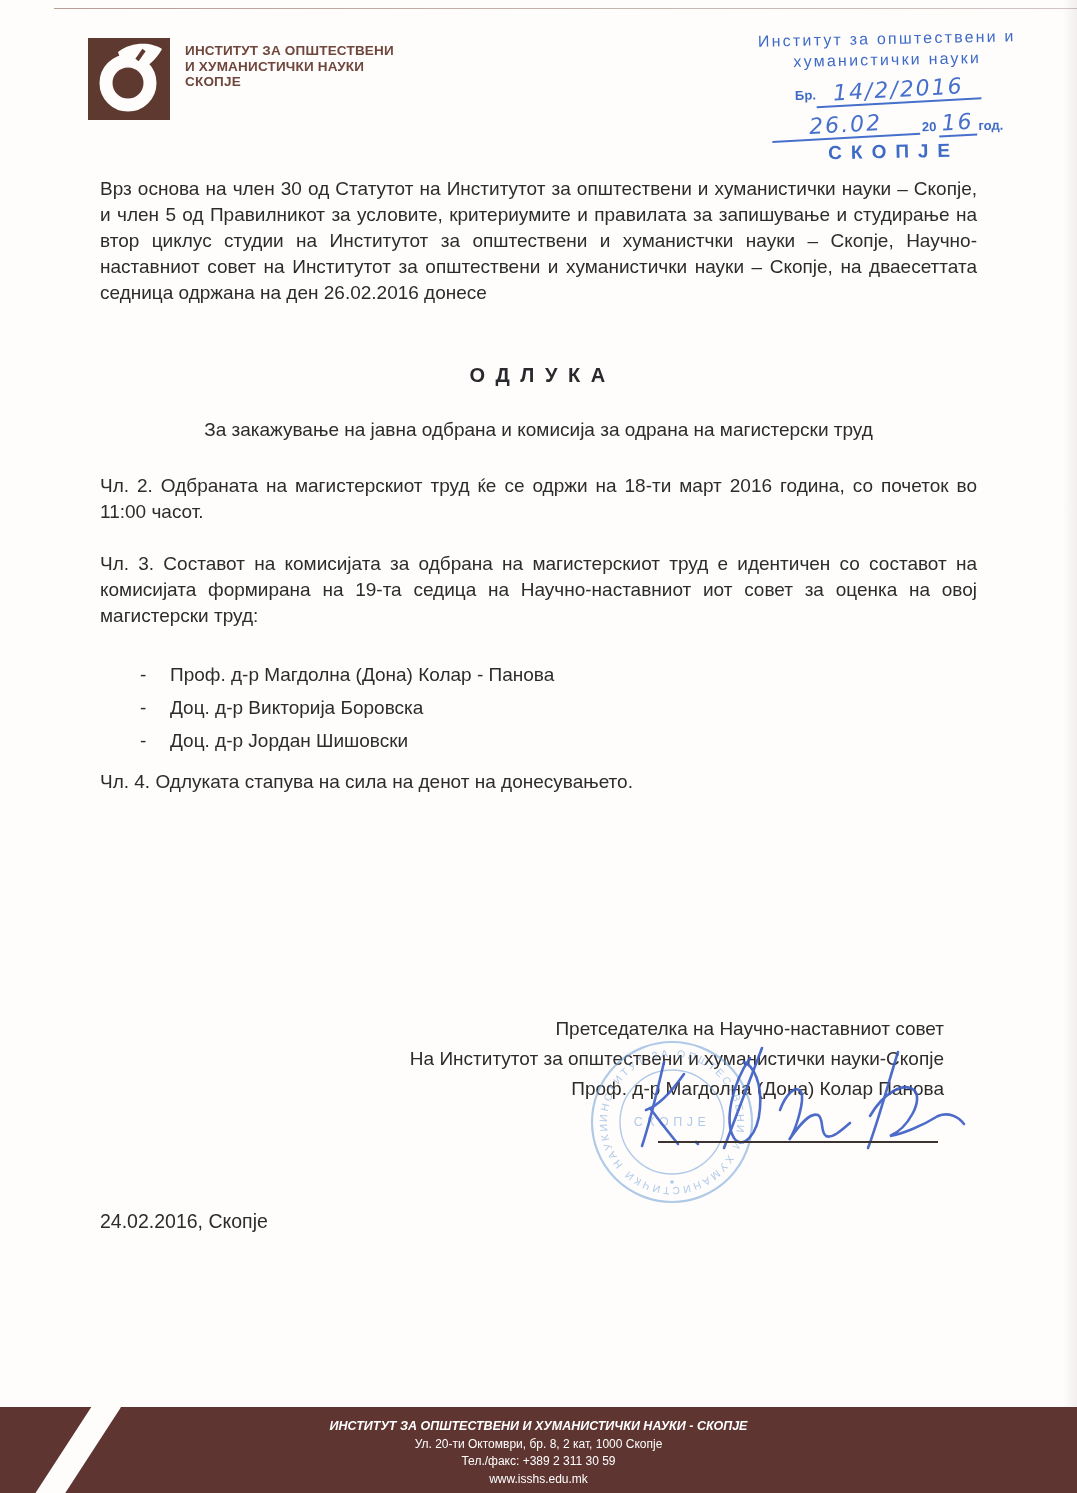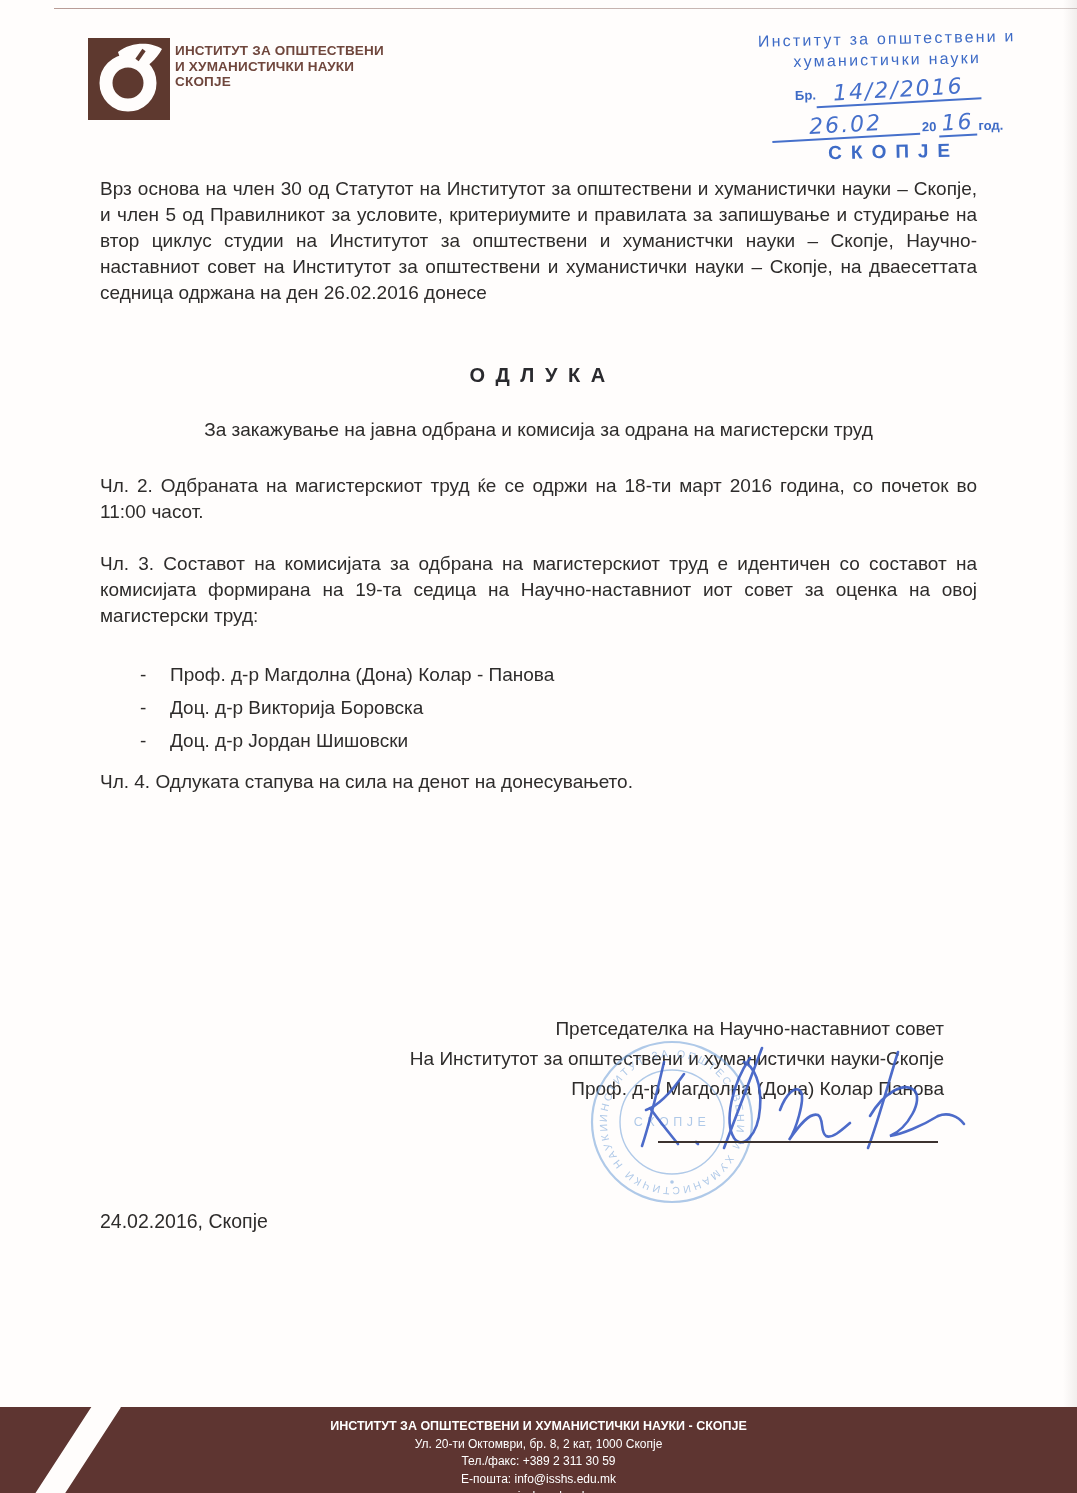--- a/index.html
+++ b/index.html
@@ -16,21 +16,21 @@
   .scan-edge-top {
     position: absolute; left: 54px; right: 0; top: 8px; height: 1px;
     background: linear-gradient(to right, rgba(146,104,96,.65), rgba(120,95,90,.35));
   }
   .scan-edge-right {
     position: absolute; top: 0; bottom: 0; right: 0; width: 14px;
     background: linear-gradient(to right, rgba(0,0,0,0), rgba(120,110,105,.10));
   }
 
   
-  .brand { position: absolute; left: 88px; top: 38px; display: flex; gap: 5px; align-items: flex-start; }
+  .brand { position: absolute; left: 88px; top: 38px; display: flex; gap: 15px; align-items: flex-start; }
   .logo-square { width: 82px; height: 82px; display: block; }
   .brand-text {
     padding-top: 5px;
     color: #6f463c; font-weight: bold;
     font-size: 13.5px; line-height: 15.5px; letter-spacing: .2px;
   }
 
   
   .stamp {
     position: absolute; left: 736px; top: 28px; width: 304px;
@@ -75,21 +75,21 @@
   
   .footer {
     position: absolute; left: 0; right: 0; top: 1407px; bottom: 0;
     background: #5e3531; color: #fff; overflow: hidden;
   }
   .swoosh {
     position: absolute; left: 58px; top: -30px; width: 25px; height: 170px;
     background: #fffdfc; transform: rotate(33deg); border-radius: 0 14px 0 0;
   }
   .footer-lines { position: relative; padding-top: 11px; text-align: center; font-size: 12px; line-height: 17.5px; }
-  .footer-line-strong { font-weight: bold; font-size: 12.5px; }
+  .footer-line-strong { font-weight: bold; font-size: 12.5px; font-style: italic; }
 </style>
 </head>
 <body>
 
 <div class="page">
   <div class="scan-edge-top"></div>
   <div class="scan-edge-right"></div>
 
   <div class="brand">
     <svg class="logo-square" viewBox="0 0 82 82" aria-hidden="true">
@@ -186,17 +186,16 @@
   <div class="sig-line"></div>
 
   <div class="date-place">24.02.2016, Скопје</div>
 
   <div class="footer">
     <div class="swoosh"></div>
     <div class="footer-lines">
       <div class="footer-line-strong">ИНСТИТУТ ЗА ОПШТЕСТВЕНИ И ХУМАНИСТИЧКИ НАУКИ - СКОПЈЕ</div>
       <div>Ул. 20-ти Октомври, бр. 8, 2 кат, 1000 Скопје</div>
       <div>Тел./факс: +389 2 311 30 59</div>
-      <div>Е-пошта: info@isshs.edu.mk</div>
       <div>www.isshs.edu.mk</div>
     </div>
   </div>
 </div>
 
 </body></html>

